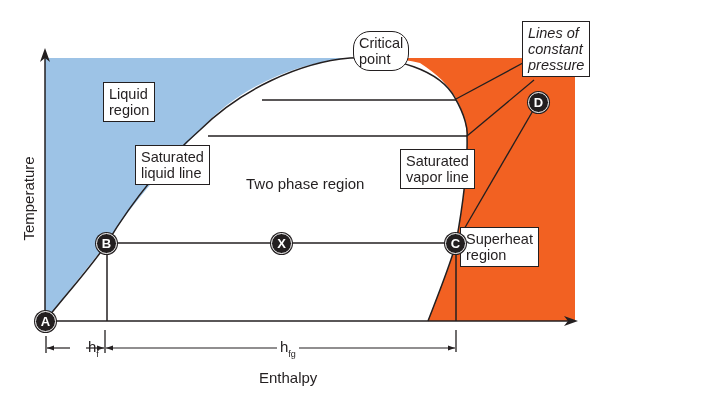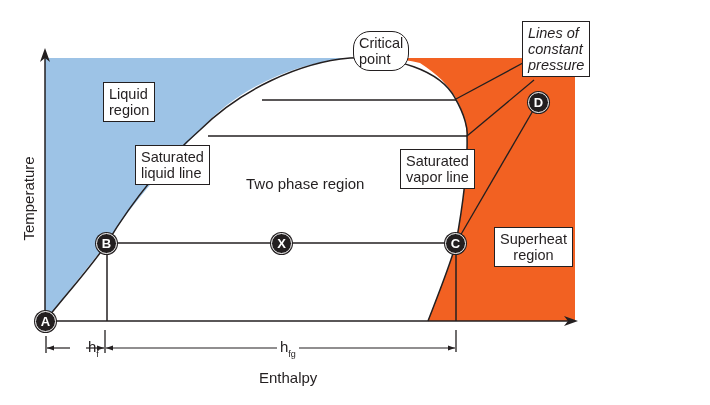--- a/index.html
+++ b/index.html
@@ -63,21 +63,21 @@
 region</div>
 <div class="lbl" style="left:135px; top:145px;">Saturated
 liquid line</div>
 <div class="lbl" style="left:353px; top:31px;border-radius:17px;">Critical
 point</div>
 <div class="lbl" style="left:522px; top:21px;font-style:italic;">Lines of
 constant
 pressure</div>
 <div class="lbl" style="left:400px; top:149px;">Saturated
 vapor line</div>
-<div class="lbl" style="left:494px; top:227px;text-align:center;">Superheat
+<div class="lbl" style="left:460px; top:227px;">Superheat
 region</div>
 <div class="plain" style="left:246px; top:175px;">Two phase region</div>
 
 <div class="pt" style="left:35px; top:311px;">A</div>
 <div class="pt" style="left:96px; top:233px;">B</div>
 <div class="pt" style="left:271px; top:233px;">X</div>
 <div class="pt" style="left:445px; top:233px;">C</div>
 <div class="pt" style="left:528px; top:92px;">D</div>
 
 <div class="plain" style="left:88px; top:338px;">

